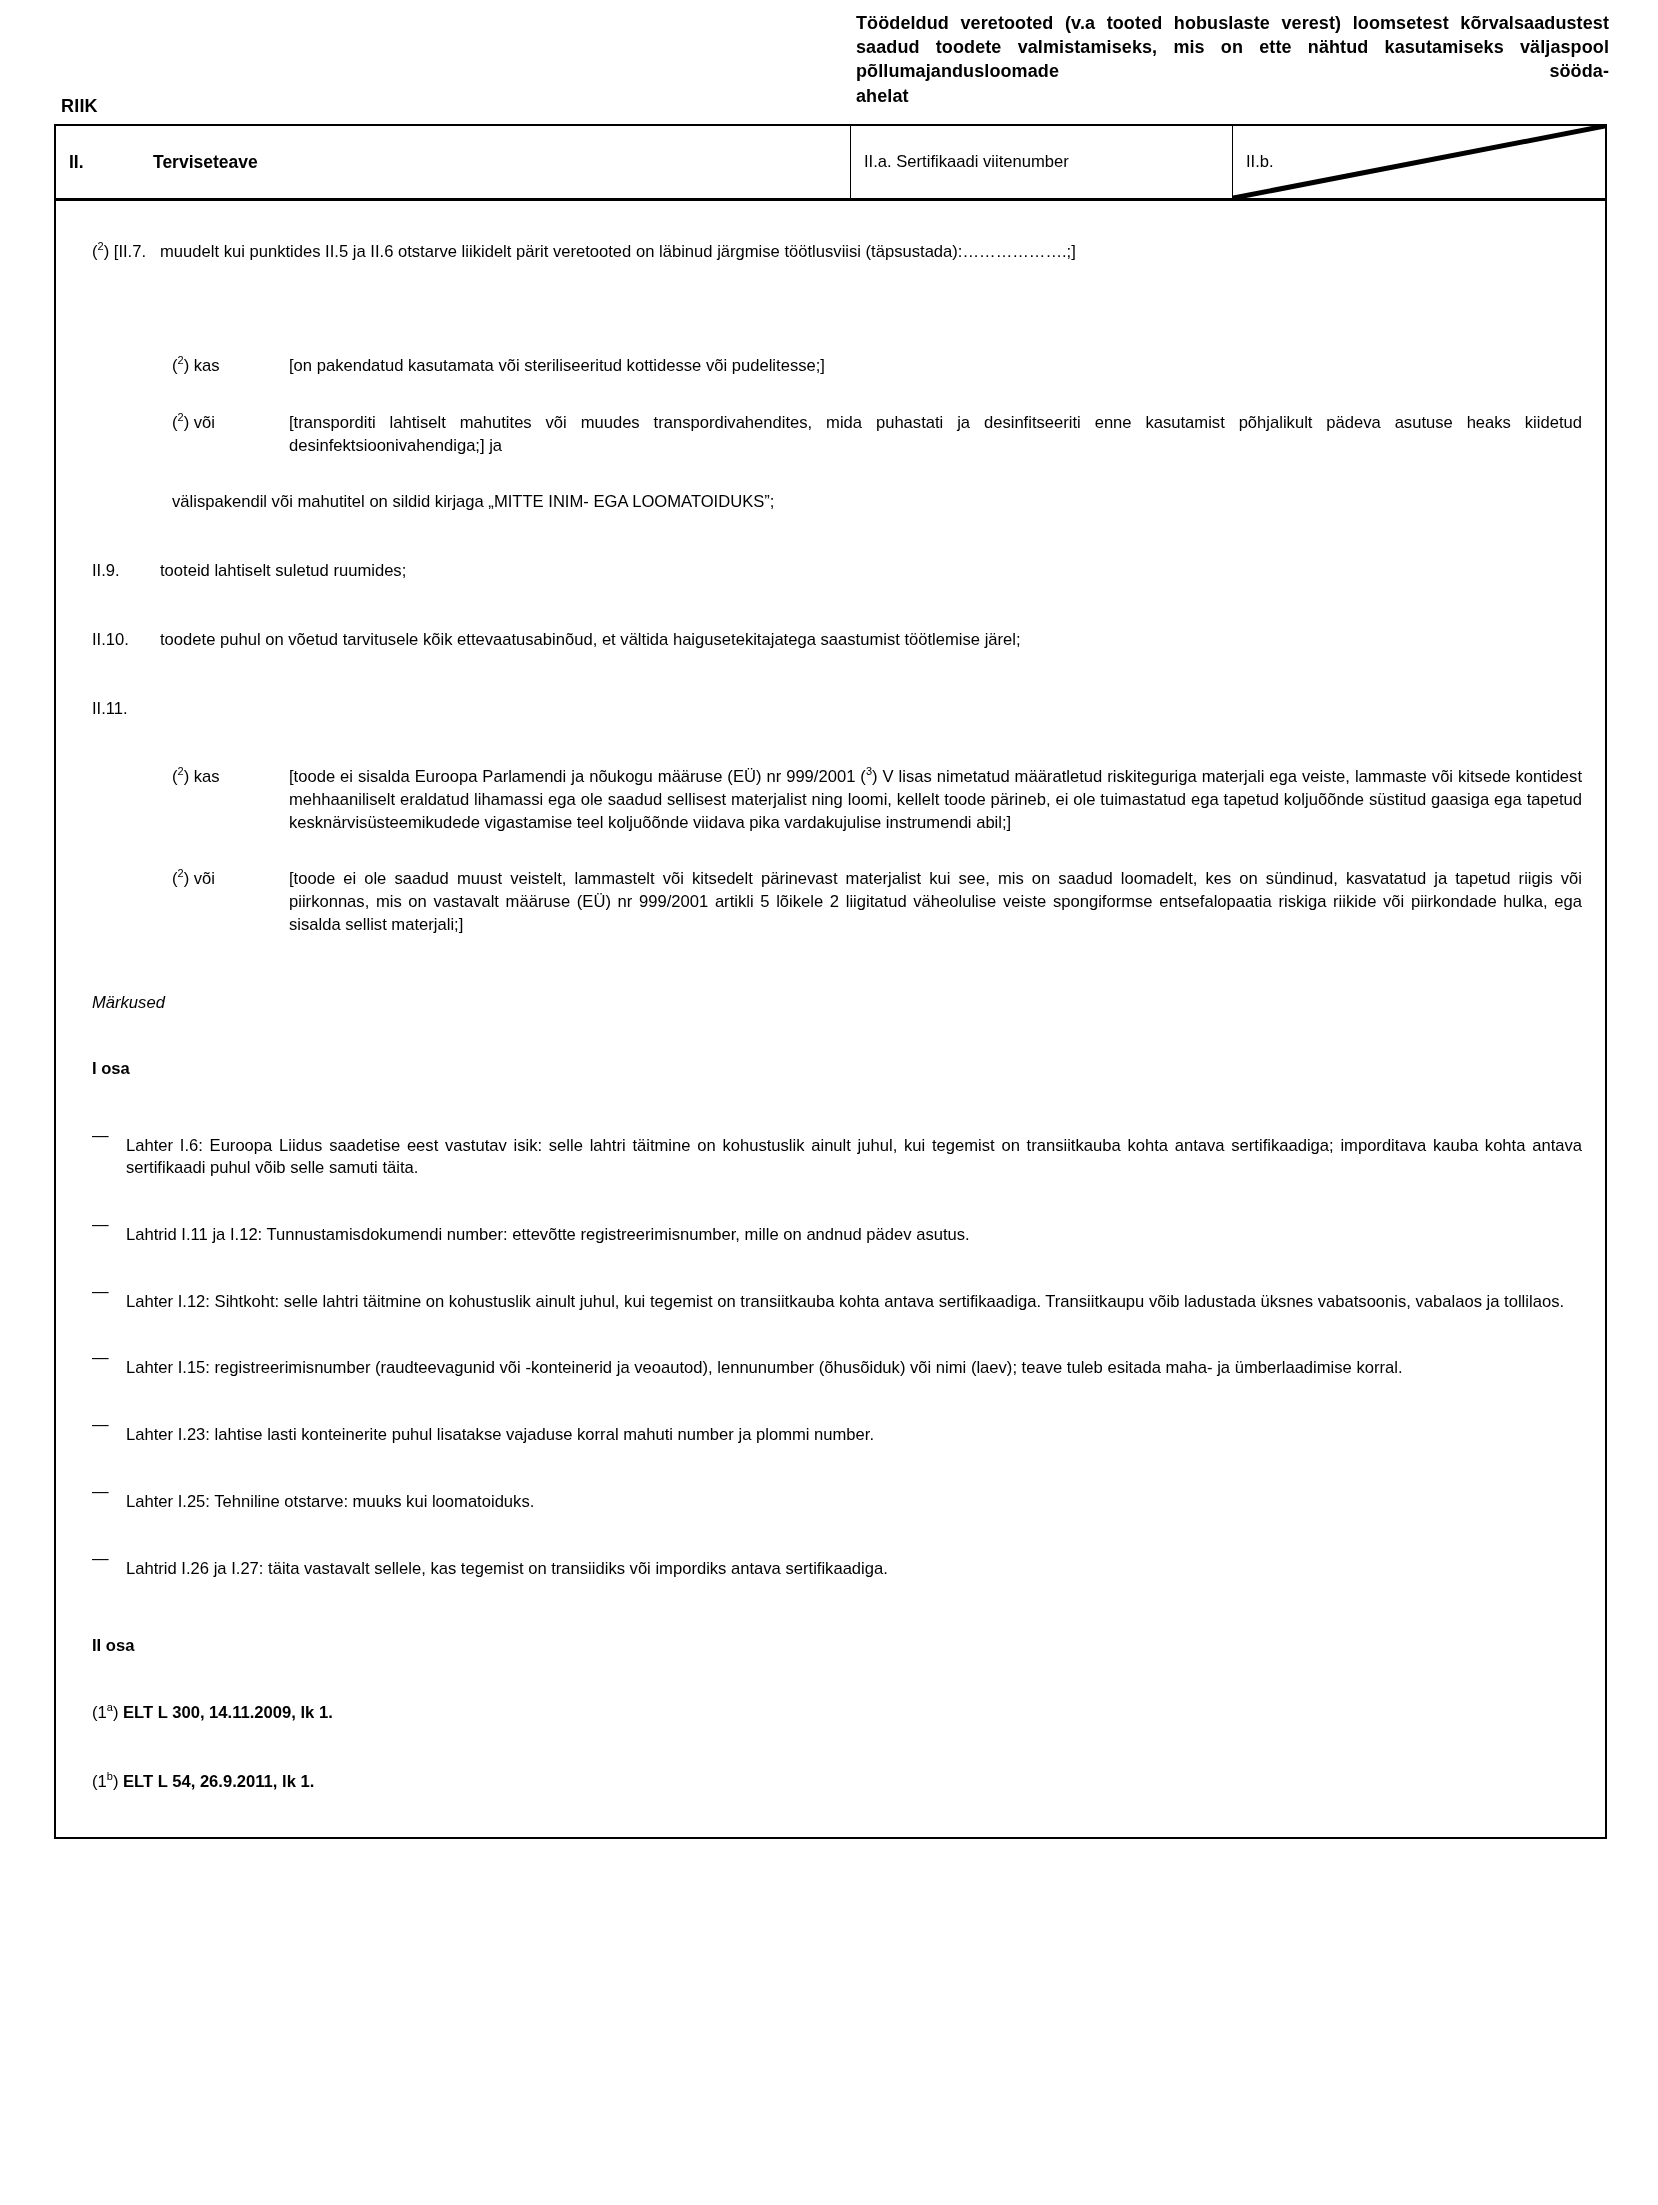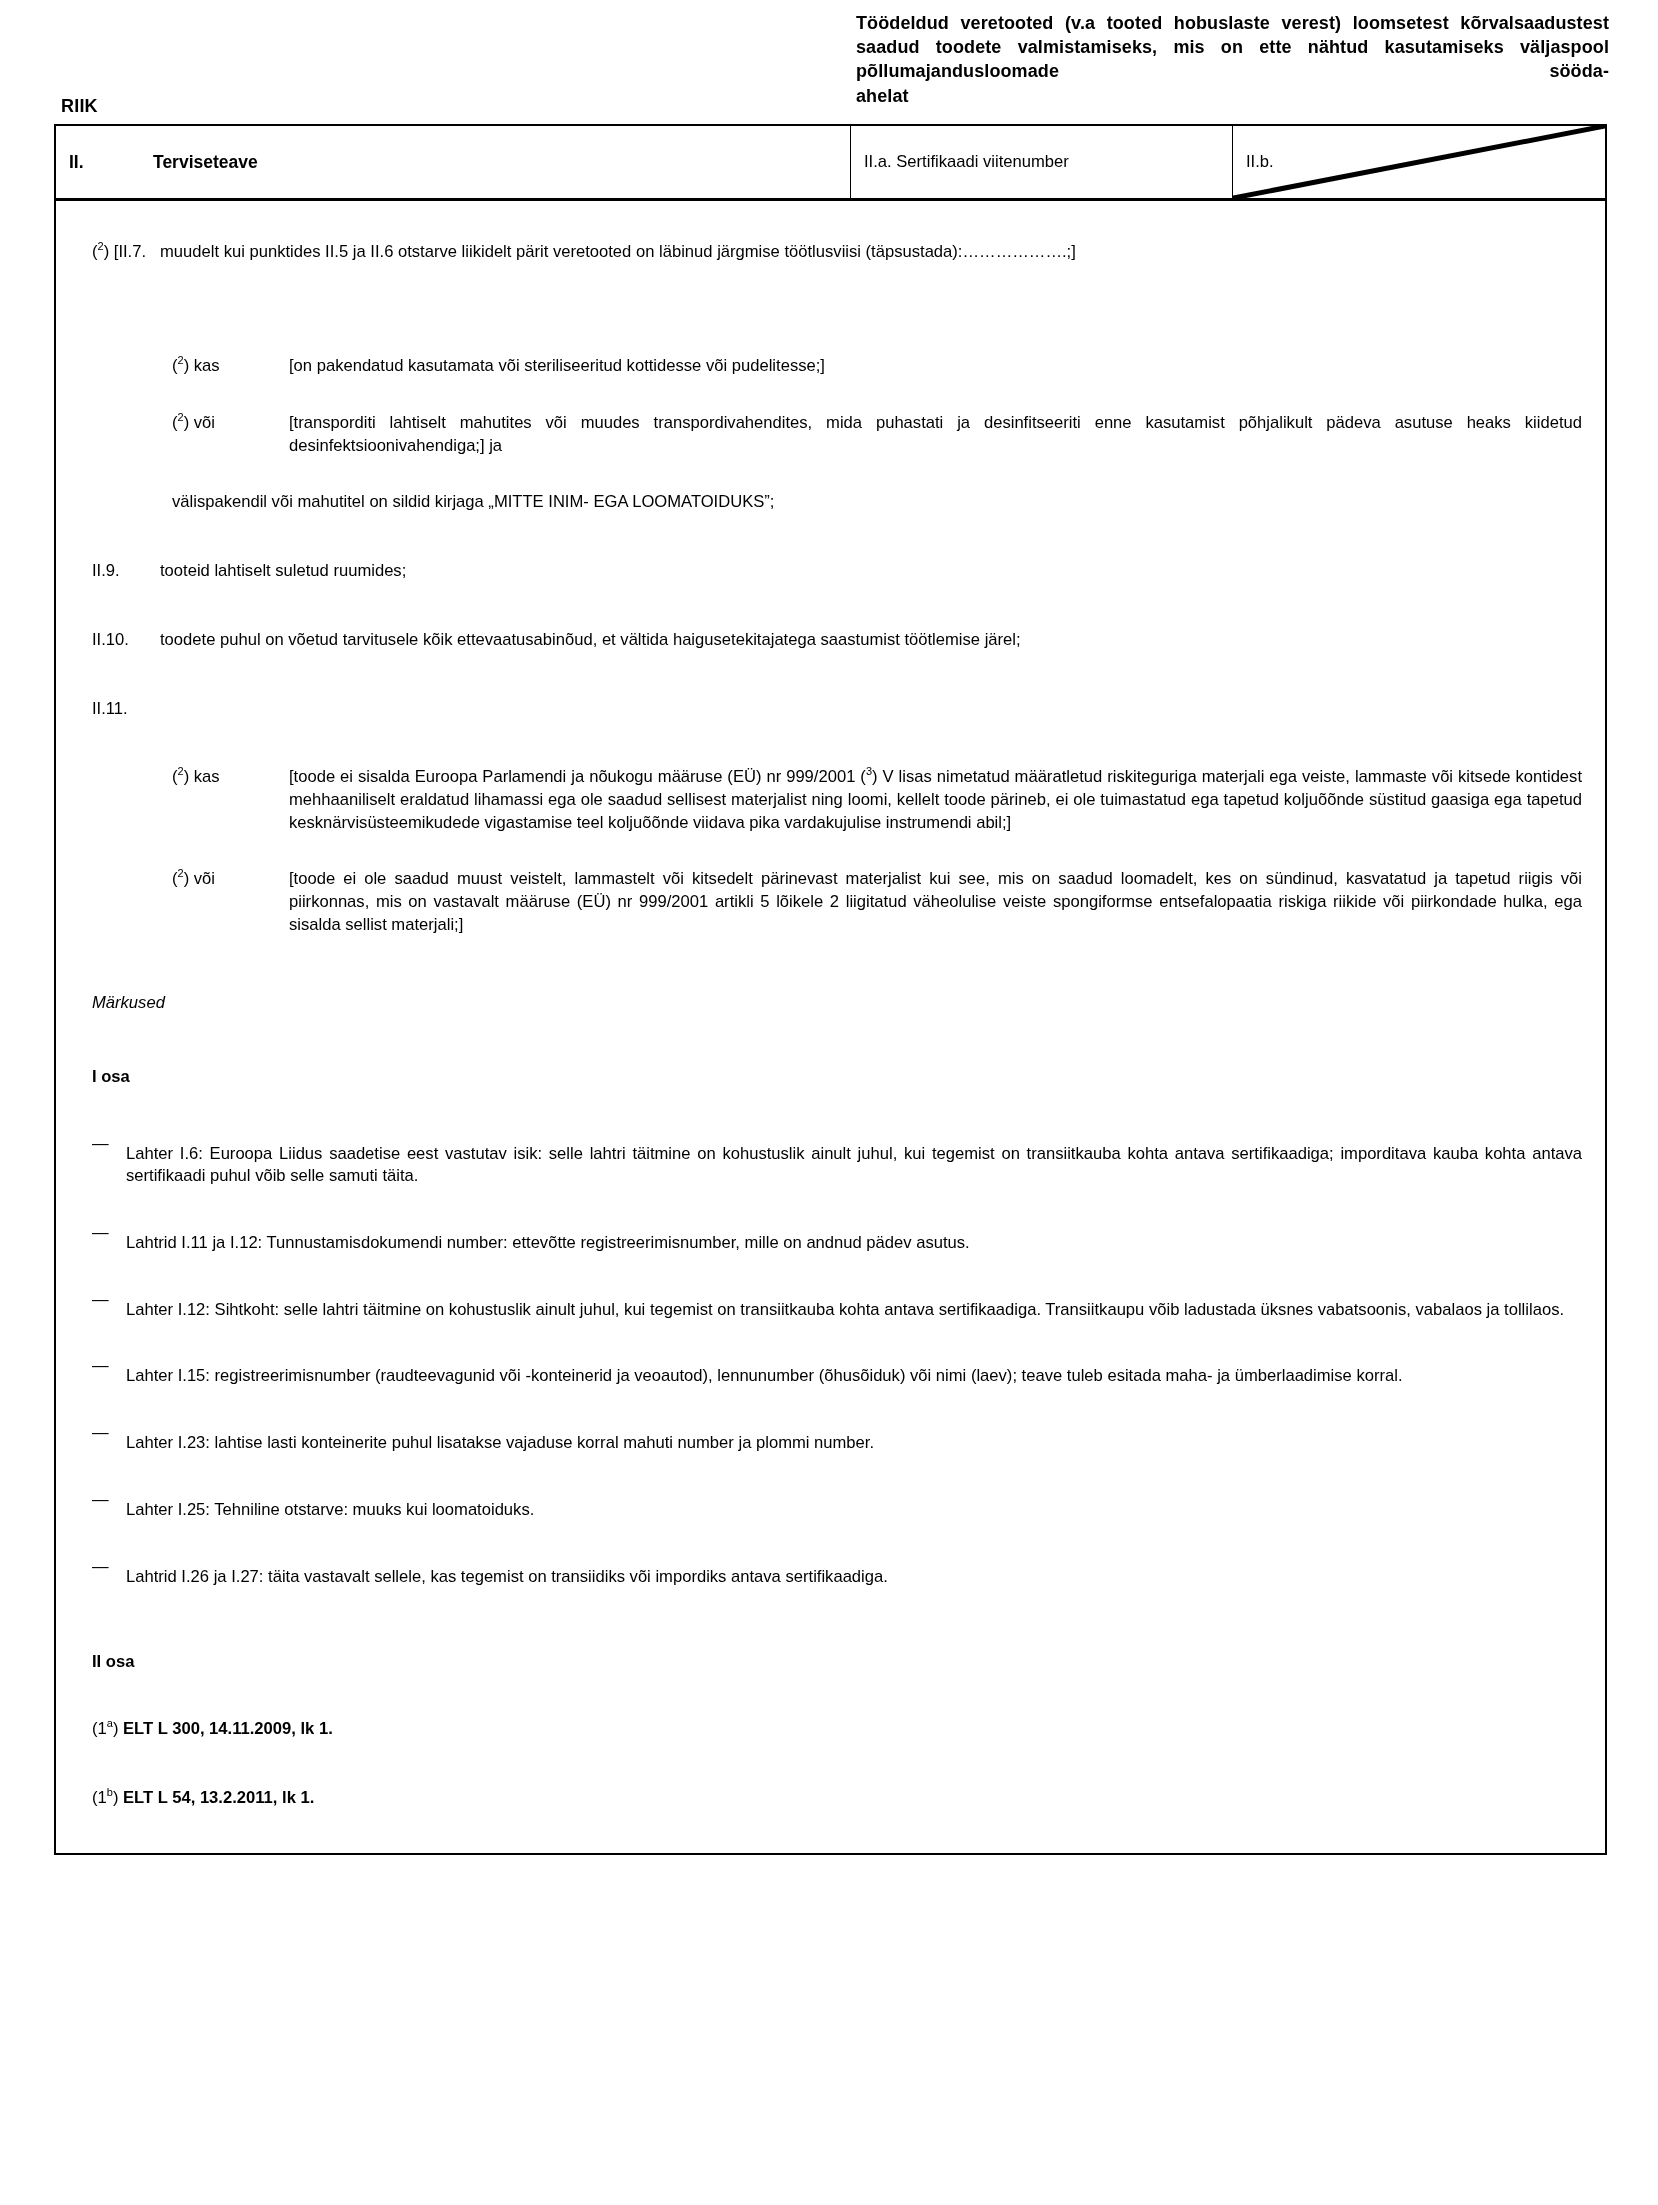--- a/index.html
+++ b/index.html
@@ -171,21 +171,20 @@
 
   .notes-title {
     font-size: 16.6px;
     font-style: italic;
     padding-left: 13px;
   }
   .part-title {
     font-size: 16.6px;
     font-weight: bold;
     padding-left: 13px;
-    margin-top: 8px;
   }
 
   
   .dash-item {
     display: flex;
     align-items: flex-start;
     padding-left: 13px;
   }
   .dash-item .dash {
     flex: 0 0 34px;
@@ -373,19 +372,19 @@
 
       <div class="footnote">
         <span class="fn-mark">(<span>1</span><span class="sup">a</span>)</span>
         <span>ELT L 300, 14.11.2009, lk 1.</span>
       </div>
 
       <div class="gap-lg"></div>
 
       <div class="footnote">
         <span class="fn-mark">(<span>1</span><span class="sup">b</span>)</span>
-        <span>ELT L 54, 13.2.2011, lk 1.</span>
+        <span>ELT L 54, 26.9.2011, lk 1.</span>
       </div>
 
     </div>
   </div>
 </div>
 
 
 </body></html>

